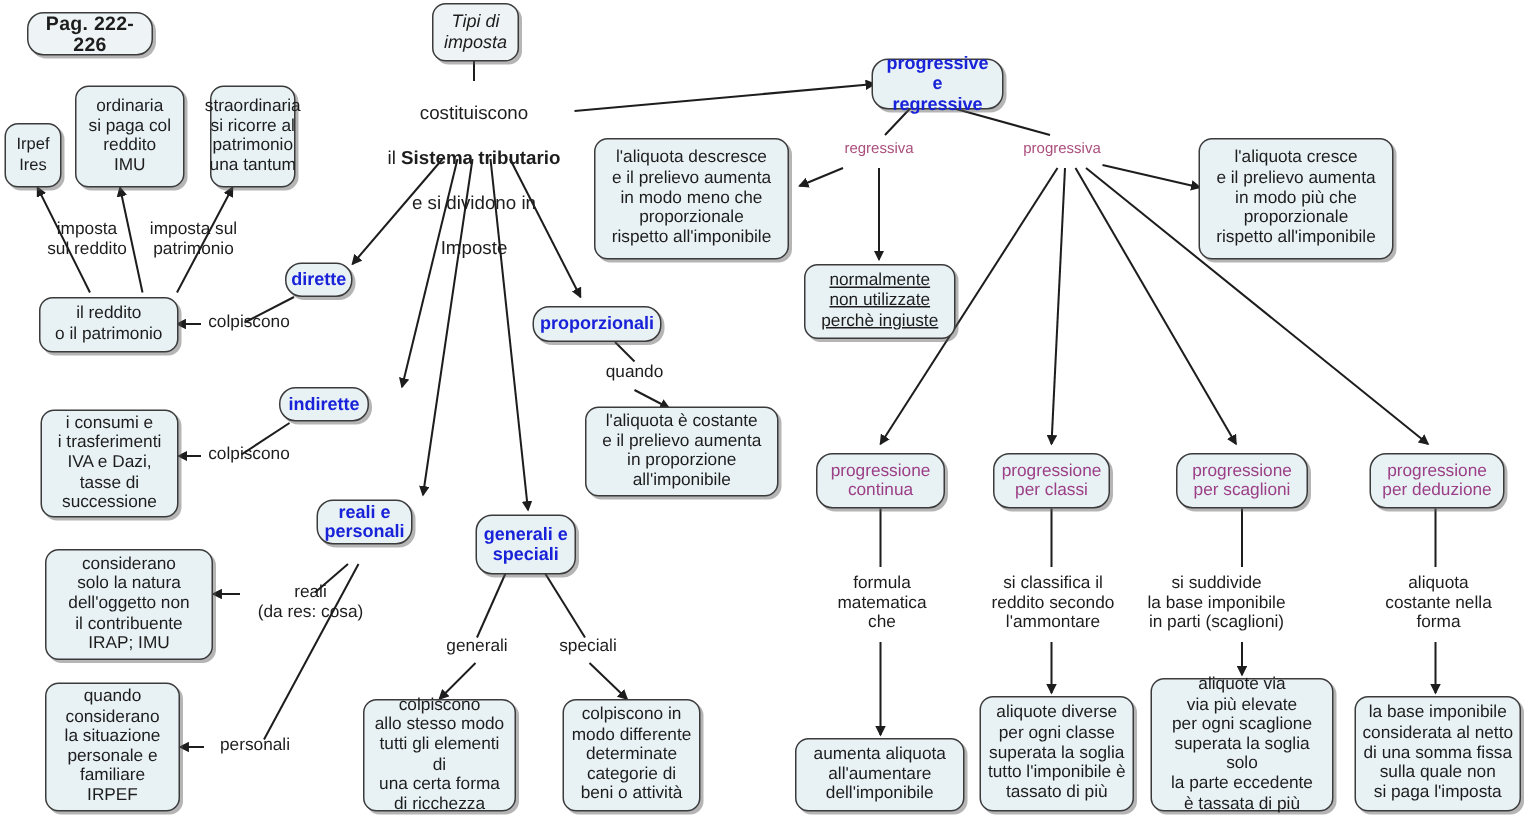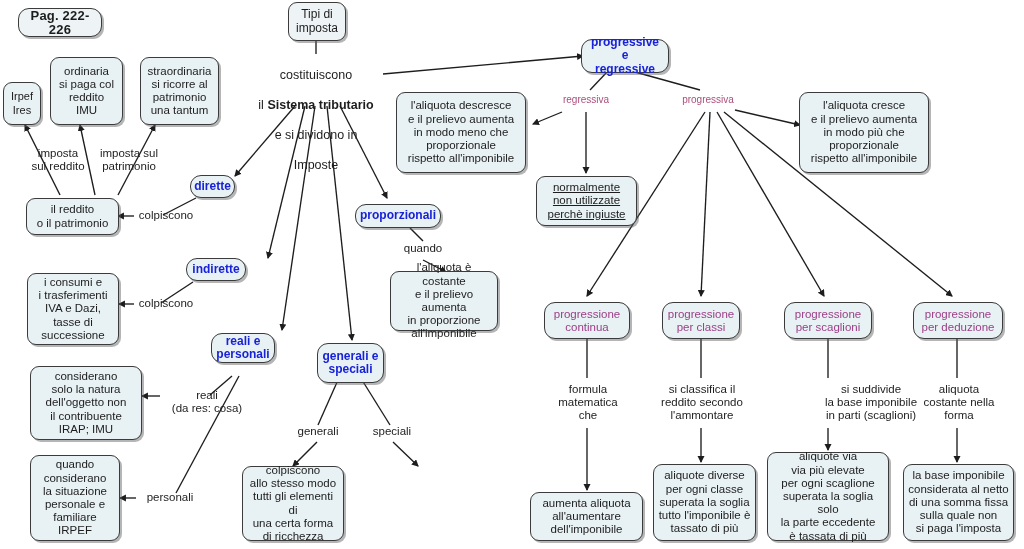--- a/index.html
+++ b/index.html
@@ -153,32 +153,32 @@
       <path d="M 828 339 L 828 378"></path>
       <path d="M 828 428 L 828 450" marker-end="url(#arrow)"></path>
 
       <path d="M 957 339 L 957 378"></path>
       <path d="M 957 428 L 957 462" marker-end="url(#arrow)"></path>
     </g>
   </svg>
 
   <div class="node tag" style="left:18px; top:8px; width:84px; height:29px;font-weight:bold;">Pag. 222-226</div>
 
-  <div class="node root" style="left:288px; top:2px; width:58px; height:39px;">Tipi di
+  <div class="node root" style="left:288px; top:2px; width:58px; height:39px;font-style:italic;">Tipi di
 imposta</div>
 
   <div class="node" style="left:3px; top:82px; width:38px; height:43px; font-size:11px;">Irpef
 Ires</div>
 
   <div class="node" style="left:50px; top:57px; width:73px; height:68px;text-align:center;">ordinaria
 si paga col
 reddito
 IMU</div>
 
-  <div class="node" style="left:140px; top:57px; width:79px; height:68px;">straordinaria
+  <div class="node" style="left:140px; top:57px; width:57px; height:68px;">straordinaria
 si ricorre al
 patrimonio
 una tantum</div>
 
   <div class="node" style="left:26px; top:198px; width:93px; height:37px;">il reddito
 o il patrimonio</div>
 
   <div class="node" style="left:27px; top:273px; width:92px; height:72px;">i consumi e
 i trasferimenti
 IVA e Dazi,
@@ -206,21 +206,21 @@
 personali</div>
 
   <div class="node key" style="left:317px; top:343px; width:67px; height:40px;">generali e
 speciali</div>
 
   <div class="node key" style="left:355px; top:204px; width:86px; height:24px;">proporzionali</div>
 
   <div class="node key" style="left:581px; top:39px; width:88px; height:34px;">progressive e
 regressive</div>
 
-  <div class="node" style="left:390px; top:271px; width:108px; height:60px;">l'aliquota è costante
+  <div class="node" style="left:390px; top:271px; width:129px; height:60px;">l'aliquota è costante
 e il prelievo aumenta
 in proporzione
 all'imponibile</div>
 
   <div class="node" style="left:396px; top:92px; width:130px; height:81px;">l'aliquota descresce
 e il prelievo aumenta
 in modo meno che
 proporzionale
 rispetto all'imponibile</div>
 
@@ -233,20 +233,25 @@
   <div class="node" style="left:536px; top:176px; width:101px; height:50px;text-decoration:underline;">normalmente
 non utilizzate
 perchè ingiuste</div>
 
   <div class="node" style="left:242px; top:466px; width:102px; height:75px;">colpiscono
 allo stesso modo
 tutti gli elementi di
 una certa forma
 di ricchezza</div>
 
+  <div class="node" style="left:375px; top:466px; width:92px; height:75px;">colpiscono in
+modo differente
+determinate
+categorie di
+beni o attività</div>
 
   <div class="node prog" style="left:544px; top:302px; width:86px; height:37px;">progressione
 continua</div>
 
   <div class="node prog" style="left:662px; top:302px; width:78px; height:37px;">progressione
 per classi</div>
 
   <div class="node prog" style="left:784px; top:302px; width:88px; height:37px;">progressione
 per scaglioni</div>
 
@@ -309,21 +314,21 @@
   <div class="edge-label pink" style="left:668px; top:93px; width:80px;">progressiva</div>
 
   <div class="edge-label" style="left:546px; top:383px; width:84px;">formula
 matematica
 che</div>
 
   <div class="edge-label" style="left:648px; top:383px; width:108px;">si classifica il
 reddito secondo
 l'ammontare</div>
 
-  <div class="edge-label" style="left:808px; top:383px; width:126px;text-align:center;">si suddivide
+  <div class="edge-label" style="left:748px; top:383px; width:126px;text-align:center;">si suddivide
 la base imponibile
 in parti (scaglioni)</div>
 
   <div class="edge-label" style="left:906px; top:383px; width:106px;">aliquota
 costante nella
 forma</div>
 
 </div>
 
 </body></html>

